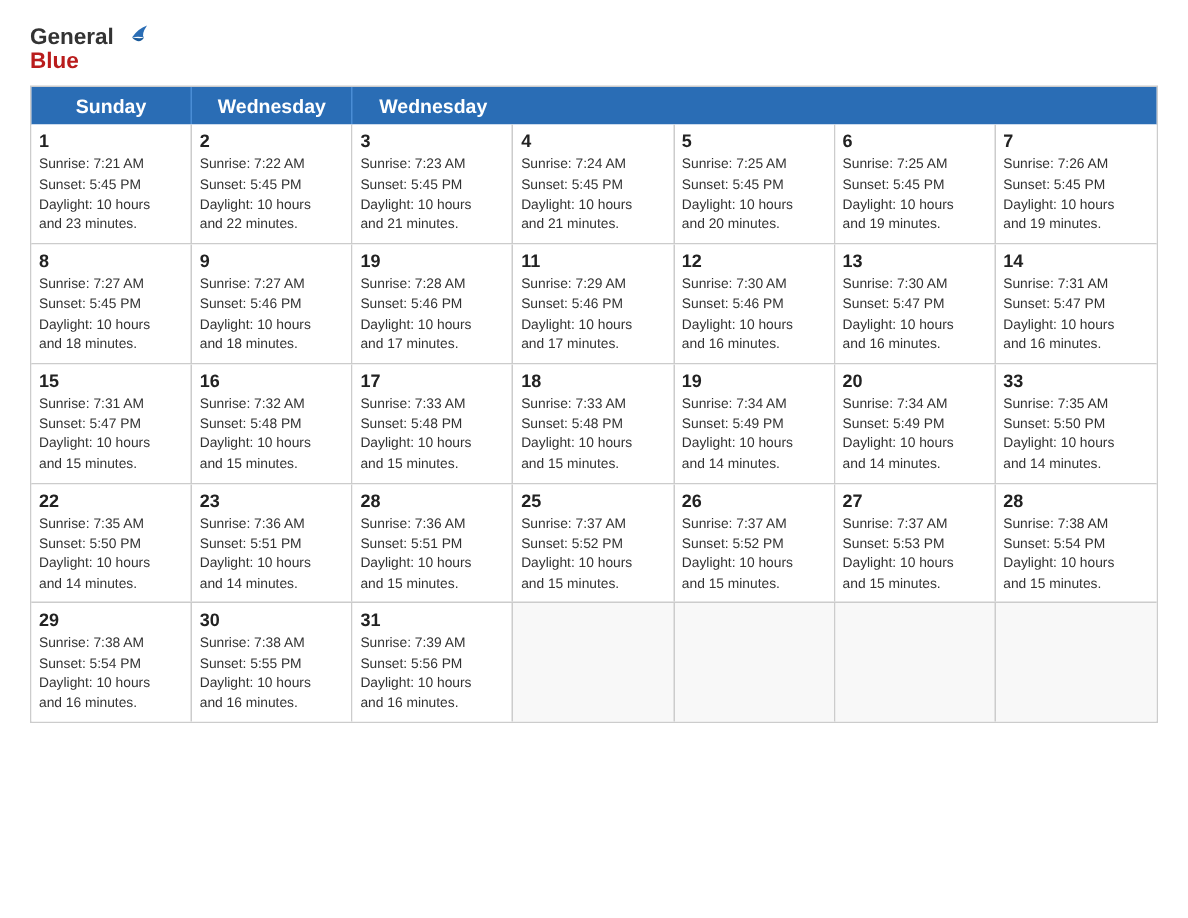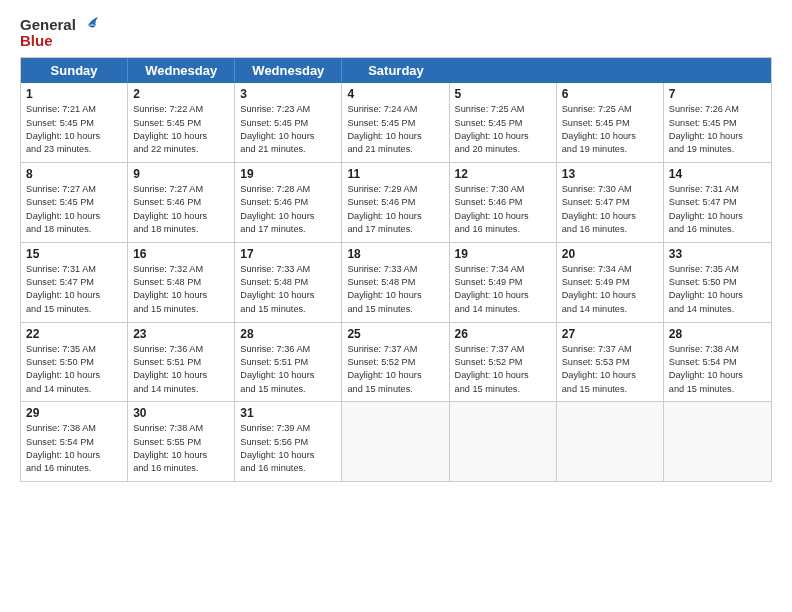--- a/index.html
+++ b/index.html
@@ -117,21 +117,20 @@
       <div class="month-title"></div>
       <div class="location"></div>
     </div>
   </div>
 
   <div class="calendar">
     <div class="cal-header">
       <div class="cal-header-cell">Sunday</div>
       <div class="cal-header-cell">Wednesday</div>
       <div class="cal-header-cell">Wednesday</div>
-      <div class="cal-header-cell">Saturday</div>
     </div>
     <div class="cal-body" id="cal-body">
     <div class="cal-row">
           <div class="cal-cell">
             <span class="day-num">1</span>
             <p>Sunrise: 7:21 AM</p>
             <p>Sunset: 5:45 PM</p>
             <p>Daylight: 10 hours</p>
             <p>and 23 minutes.</p>
           </div>

